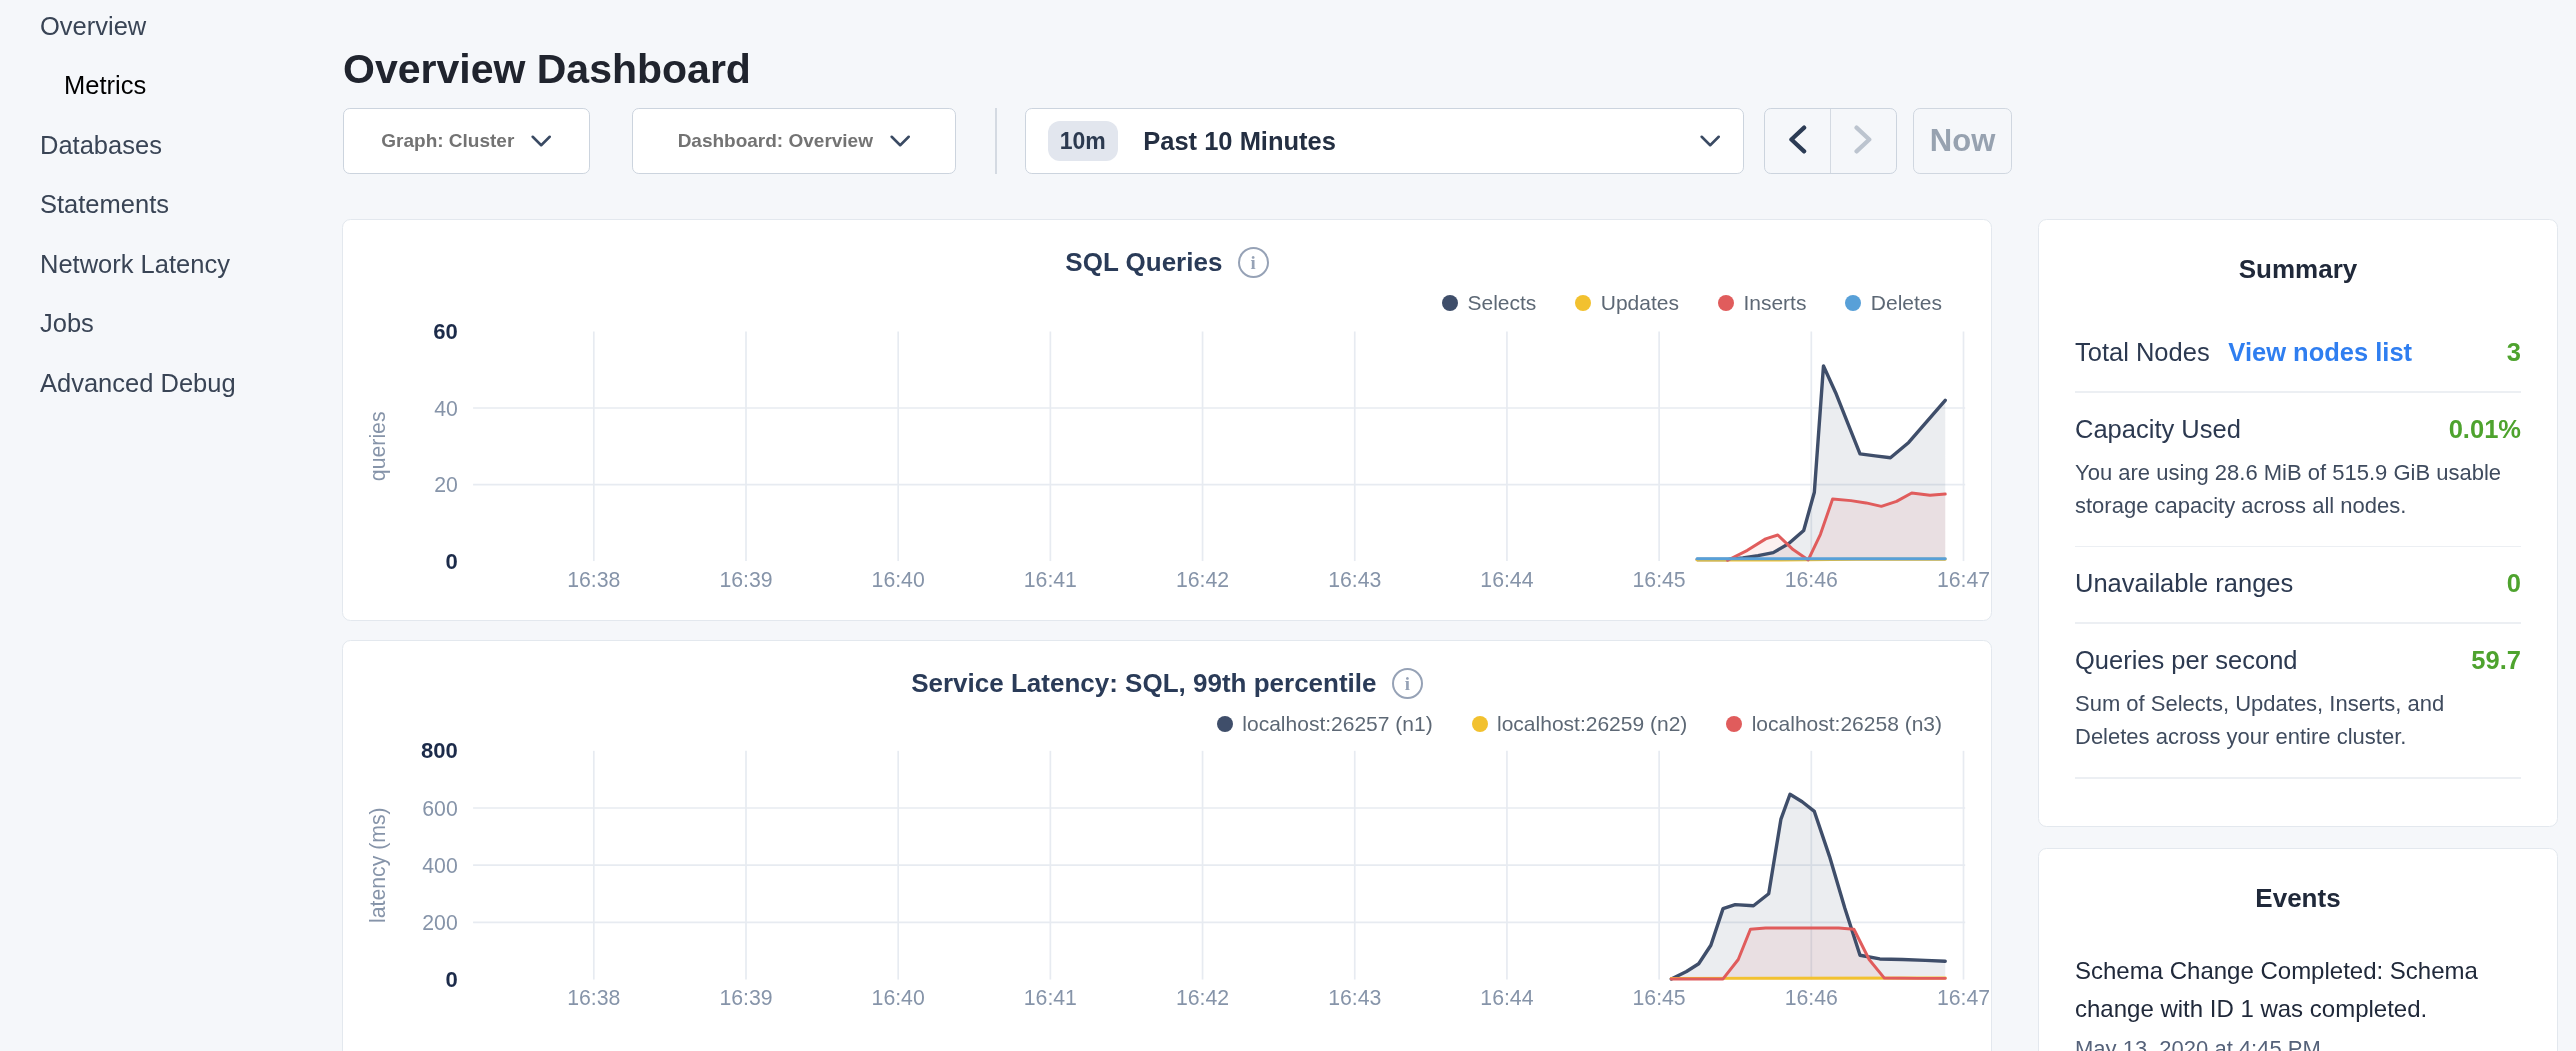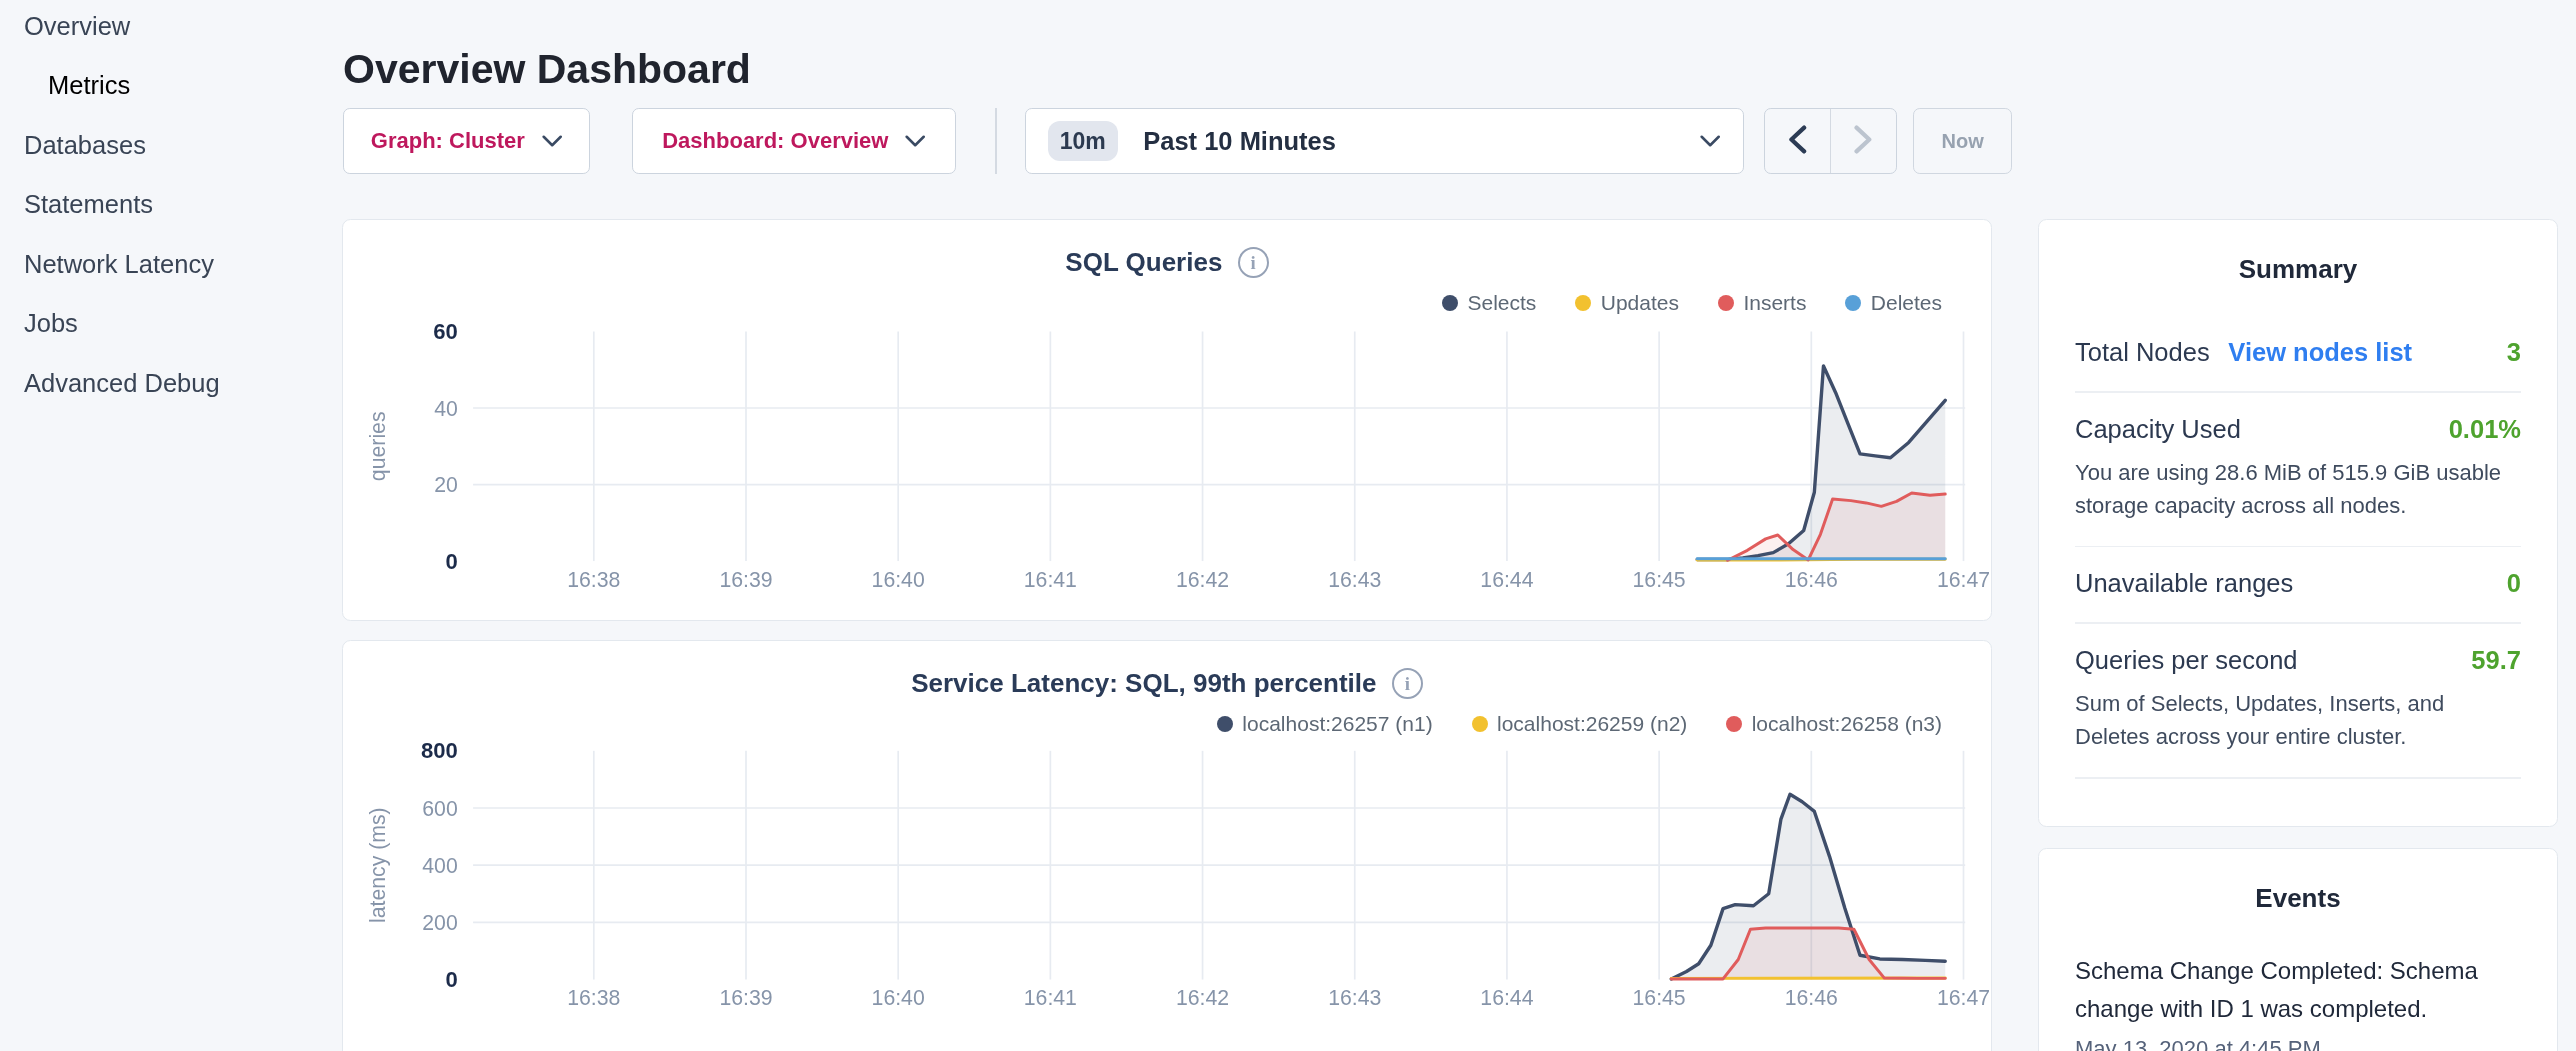--- a/index.html
+++ b/index.html
@@ -1,48 +1,48 @@
 <!DOCTYPE html>
 <html style="font-size:13.6px"><head>
 <meta charset="utf-8">
 <style>
   html,body{margin:0;padding:0;background:#f5f7fa;}
   #app{position:relative;width:2576px;height:1051px;background:#f5f7fa;overflow:hidden;
        font-family:"Liberation Sans",sans-serif;color:#2c3950;}
 
   
-  .sidebar{position:absolute;left:0;top:0;width:340px;height:100%;padding-top:13.6px;box-sizing:border-box;}
+  .sidebar{position:absolute;left:16px;top:0;width:340px;height:100%;padding-top:13.6px;box-sizing:border-box;}
   .nav-item{padding:0 0 0 24px;height:25.5px;line-height:25.5px;margin-bottom:34px;font-size:25.5px;
             color:#394455;cursor:pointer;white-space:nowrap;}
   .nav-item.active{color:#000000;font-weight:400;padding-left:48px;}
 
   
   .page-title{position:absolute;left:343px;top:18.7px;font-size:41px;font-weight:700;color:#20242e;}
 
   
   .controls{position:absolute;left:343px;top:108px;height:66px;display:flex;align-items:center;}
   .select-btn{height:66px;background:#fff;border:1.7px solid #ccd4de;border-radius:6.8px;display:flex;
-              align-items:center;justify-content:center;gap:17px;font-size:22px;font-weight:700;
-              color:#be185d;box-sizing:border-box;cursor:pointer;}
+              align-items:center;justify-content:center;gap:17px;font-size:19px;font-weight:700;
+              color:#737373;box-sizing:border-box;cursor:pointer;}
   #graph-select{width:247px;}
   #dashboard-select{width:324px;margin-left:42px;}
   .vdivider{width:1.7px;height:66px;background:#d4dae2;margin-left:39px;}
   .time-select{margin-left:28px;width:719px;height:66px;background:#fff;border:1.7px solid #ccd4de;
                border-radius:6.8px;display:flex;align-items:center;box-sizing:border-box;padding:0 22px;cursor:pointer;}
   .time-badge{background:#e2e6ee;border-radius:12px;padding:6.8px 12px;font-size:23px;font-weight:700;color:#2c3a50;}
   .time-label{margin-left:25.5px;font-size:25.5px;font-weight:700;color:#242f42;}
   .time-select .chev{margin-left:auto;}
   .chev{width:20.4px;height:12px;display:inline-block;}
   .chev svg{display:block;}
   .arrow-group{margin-left:20.4px;display:flex;height:66px;border:1.7px solid #ccd4de;border-radius:6.8px;
                overflow:hidden;box-sizing:border-box;}
   .arrow-btn{width:65px;height:100%;display:flex;align-items:center;justify-content:center;cursor:pointer;}
   .arrow-btn + .arrow-btn{border-left:1.7px solid #d4dae2;}
   .now-btn{margin-left:16px;width:99px;height:66px;border:1.7px solid #d0d7e0;border-radius:6.8px;
-           display:flex;align-items:center;justify-content:center;font-size:20px;font-weight:700;
+           display:flex;align-items:center;justify-content:center;font-size:31px;font-weight:700;
            color:#97a2b0;box-sizing:border-box;cursor:default;}
 
   
   .panel{position:absolute;background:#fff;border:1.7px solid #e3e8ee;border-radius:8.5px;box-sizing:border-box;}
   #panel-sql{left:342px;top:219px;width:1650px;height:402px;}
   #panel-latency{left:342px;top:640px;width:1650px;height:442px;}
   #panel-summary{left:2038px;top:219px;width:520px;height:608px;}
   #panel-events{left:2038px;top:848px;width:520px;height:255px;}
 
   .chart-title-row{position:absolute;top:27px;left:0;width:100%;display:flex;justify-content:center;

